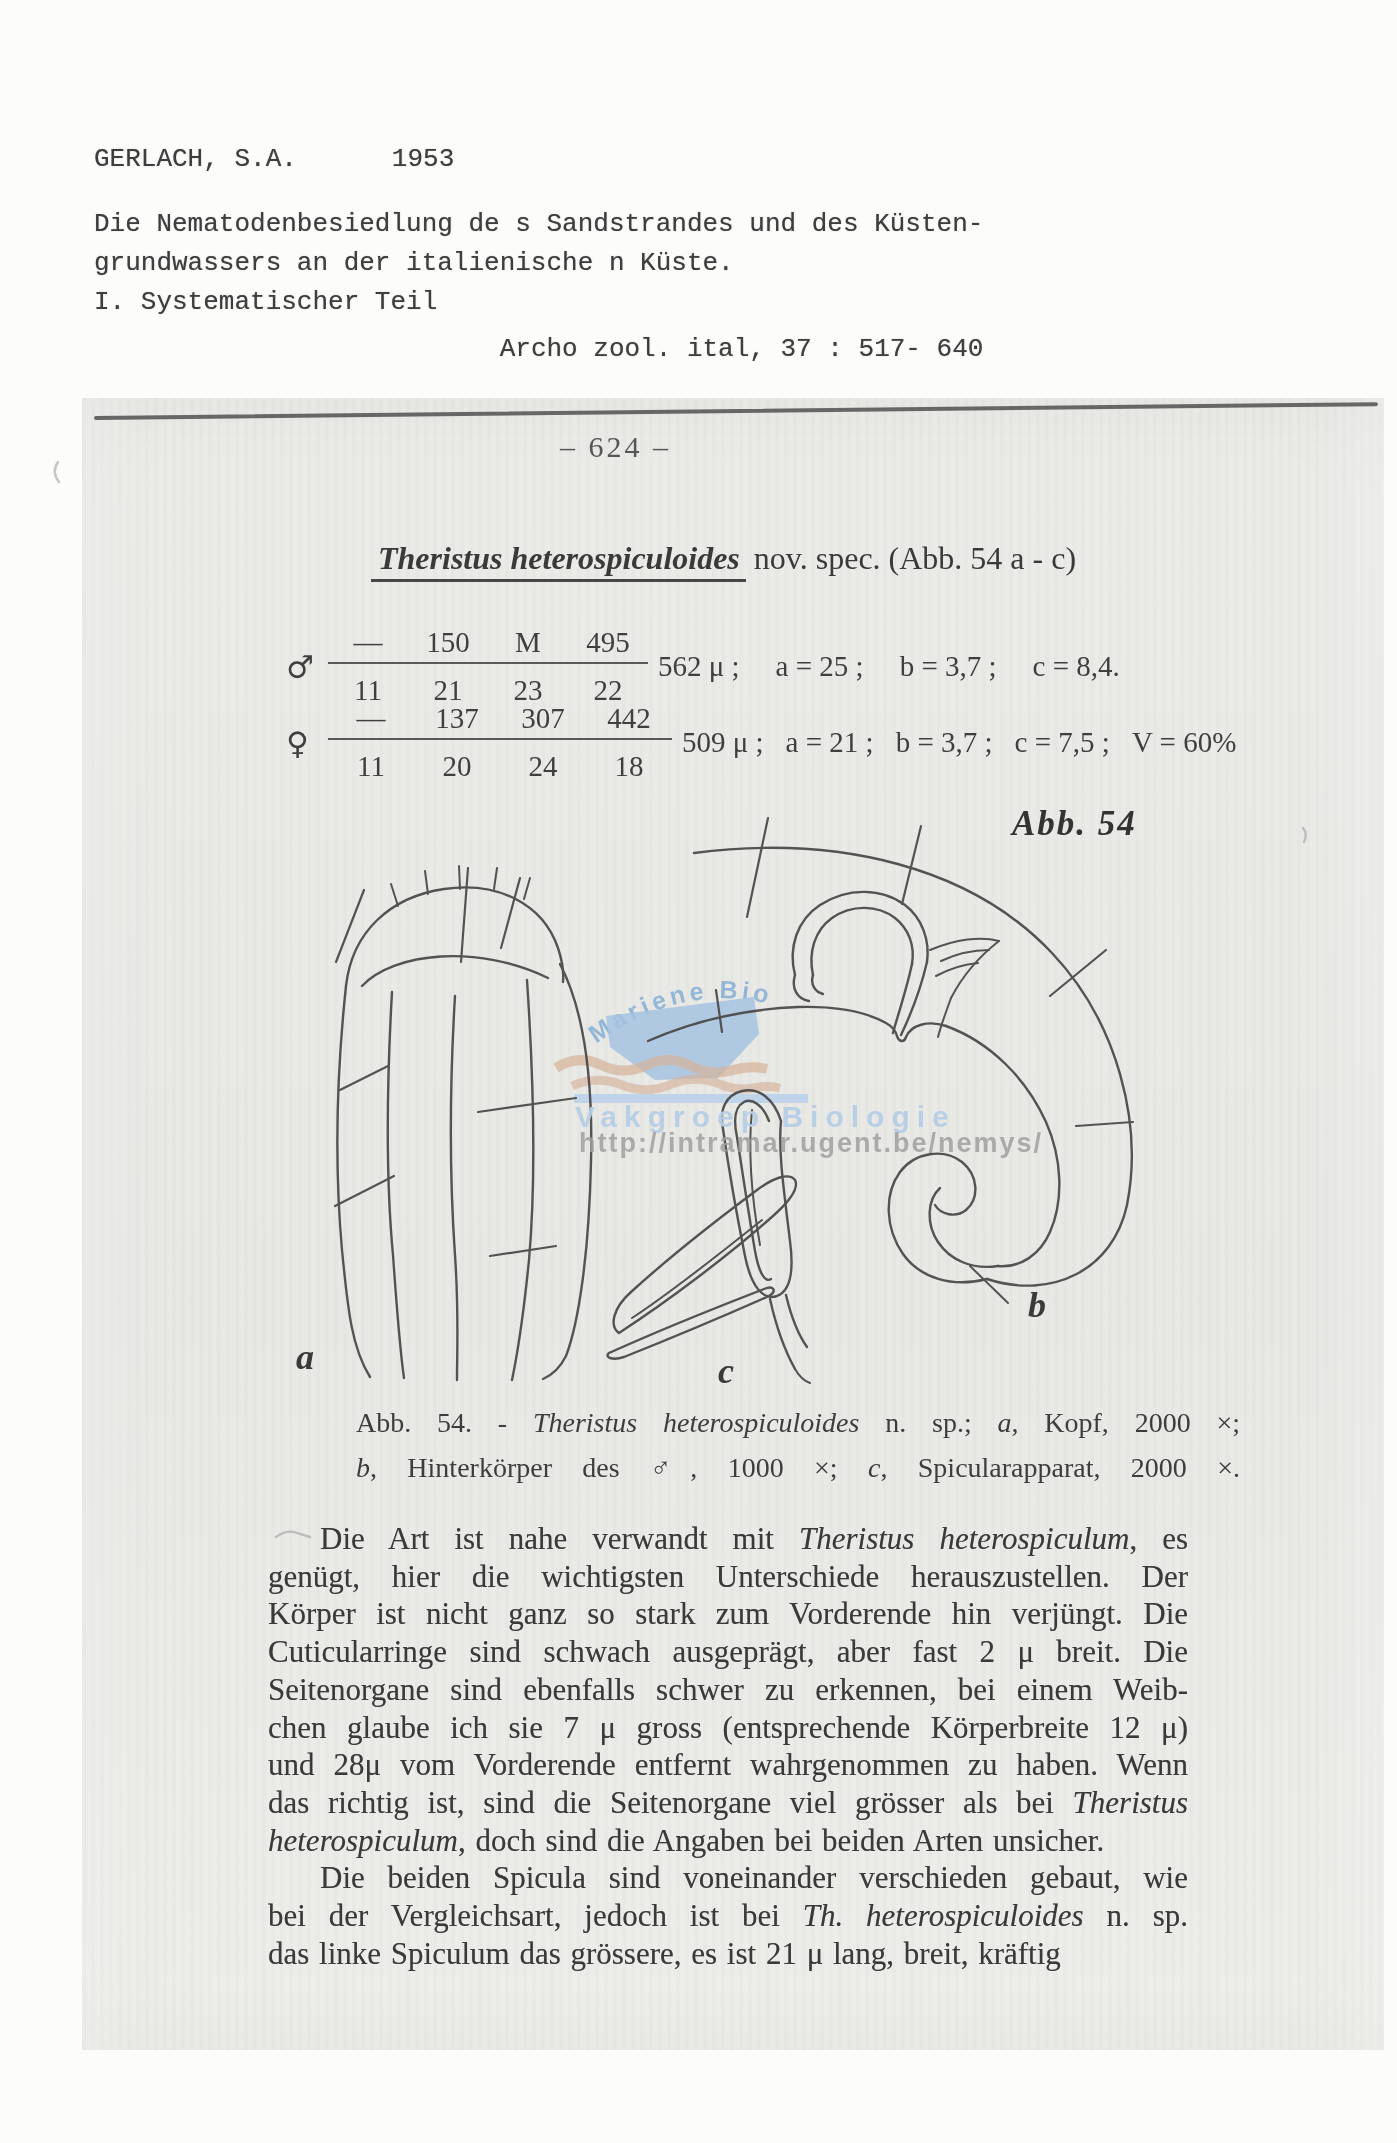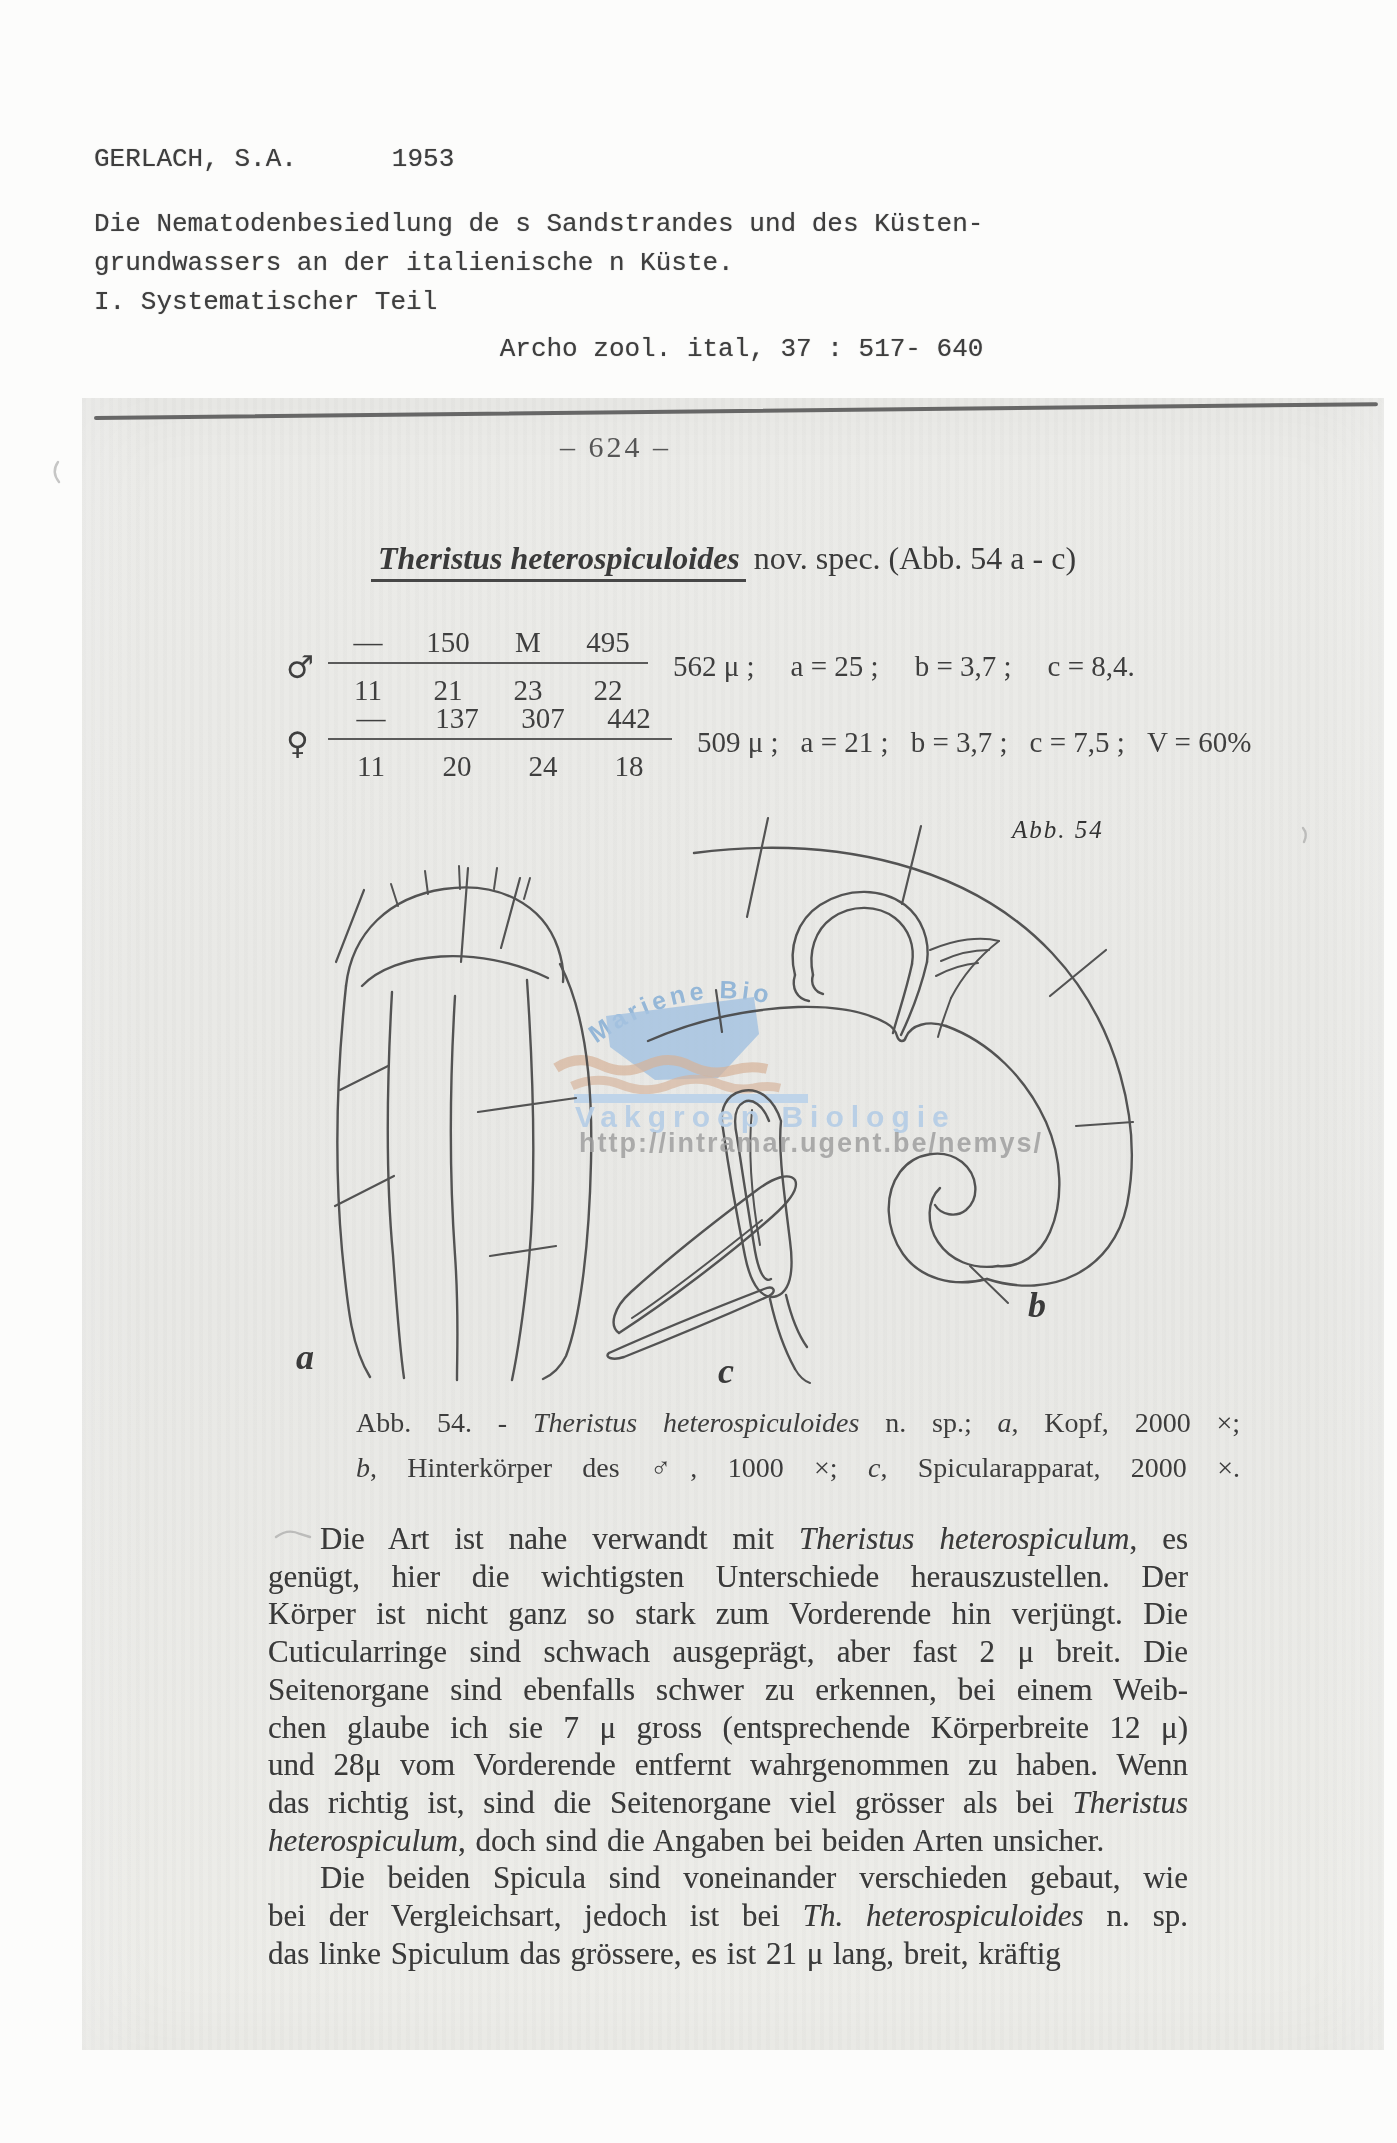--- a/index.html
+++ b/index.html
@@ -36,27 +36,27 @@
   .mrow{position:absolute;left:286px;display:flex;align-items:center;font-size:29px;color:#3f3f3f;}
   .mrow-m{top:626px;}
   .mrow-f{top:702px;}
   .sex{display:inline-block;width:42px;font-size:31px;font-family:"DejaVu Serif","Liberation Serif",serif;}
   .frac{display:inline-block;}
   .fnum,.fden{display:flex;}
   .fnum{border-bottom:2px solid #5a5a5a;padding-bottom:3px;}
   .fden{padding-top:10px;}
   .mrow-m .cell{width:80px;display:inline-block;text-align:center;}
   .mrow-f .cell{width:86px;display:inline-block;text-align:center;}
-  .res{display:inline-flex;margin-left:25px;white-space:nowrap;justify-content:center;}
+  .res{display:inline-flex;margin-left:10px;white-space:nowrap;justify-content:center;}
   .mrow-m .rcell{margin-right:36px;}
   .mrow-f .rcell{margin-right:22px;}
   .res .rcell:last-child{margin-right:0;}
 
-  .abb{position:absolute;left:1012px;top:804px;font-size:25px;font-weight:400;font-style:italic;
-       letter-spacing:2px;color:#333;margin-top:12px;}
+  .abb{position:absolute;left:1012px;top:804px;font-size:35px;font-weight:700;font-style:italic;
+       letter-spacing:2px;color:#333;}
 
   svg.fig{position:absolute;left:0;top:0;width:1397px;height:2143px;pointer-events:none;}
 
   
   .wm-vak{position:absolute;left:575px;top:1100px;font-family:"Liberation Sans",sans-serif;
           font-size:30px;letter-spacing:7px;color:#b7cee6;font-weight:600;opacity:.95;}
   .wm-url{position:absolute;left:543px;top:1128px;font-family:"Liberation Sans",sans-serif;
           font-size:27px;letter-spacing:2px;color:#a0a0a0;font-weight:700;opacity:.85;margin-left:36px;}
 
   .figlabel{position:absolute;font-size:36px;font-style:italic;font-weight:700;color:#3a3a3a;}

